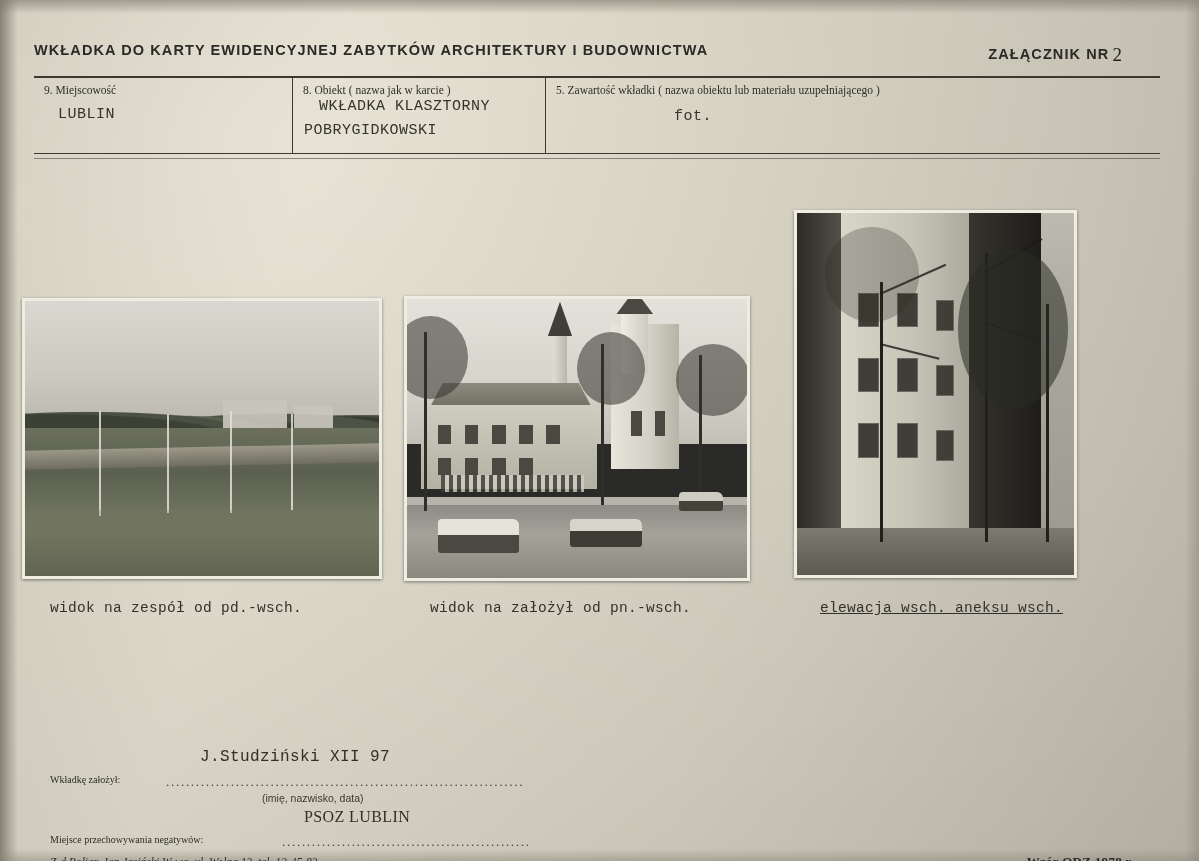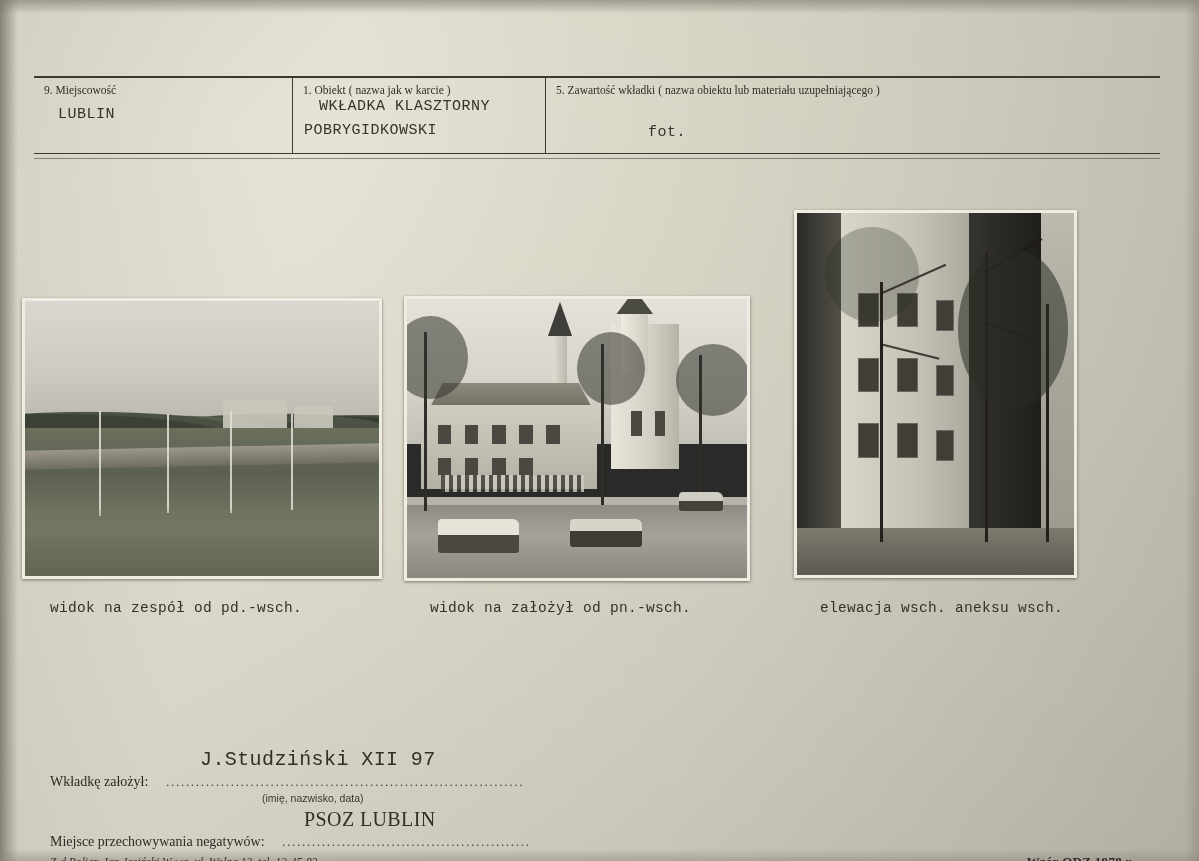--- a/index.html
+++ b/index.html
@@ -70,31 +70,31 @@
     position:absolute;
     font-family:"Liberation Mono","DejaVu Sans Mono",monospace;
     font-size:14.5px;color:#33312b;letter-spacing:.3px;white-space:nowrap;
   }
 
   
   .footer{position:absolute;left:12px;top:740px;width:1126px;height:84px;}
   .f-lbl{
     position:absolute;
     font-family:"Liberation Serif", serif;
-    font-size:14px;color:#2c2b26;
+    font-size:10px;color:#2c2b26;
   }
   .dots{
     position:absolute;
     font-family:"Liberation Serif", serif;
     font-size:13.5px;color:#4a473d;letter-spacing:1.6px;overflow:hidden;white-space:nowrap;
   }
   .f-hand{
     position:absolute;
     font-family:"Liberation Mono","DejaVu Sans Mono",monospace;
-    font-size:20px;color:#332f28;letter-spacing:.4px;
+    font-size:16px;color:#332f28;letter-spacing:.4px;
   }
   .f-sub{
     position:absolute;
     font-family:"Liberation Sans", sans-serif;
     font-size:10.5px;color:#3a382f;
   }
   .f-print{
     position:absolute;
     font-family:"Liberation Serif", serif;font-style:italic;
     font-size:11.5px;color:#33312b;
@@ -177,42 +177,48 @@
 <body>
 
 <div class="sheet">
   <div class="edge-l"></div>
   <div class="edge-t"></div>
   <div class="edge-r"></div>
   <div class="edge-b"></div>
 
   <div class="inner">
 
+    <div class="hdr">
+      <div class="hdr-title">WKŁADKA DO KARTY EWIDENCYJNEJ ZABYTKÓW ARCHITEKTURY I BUDOWNICTWA</div>
+      <div class="hdr-annex">
+        <span>ZAŁĄCZNIK NR</span><span class="num">2</span>
+      </div>
+    </div>
     <div class="rule" style="left:12px;top:58px;width:1126px;height:1.6px;"></div>
 
     <div class="fieldrow">
 
       <div class="cell" style="left:0;width:258px;">
         <div class="lbl">9. Miejscowość</div>
         <div class="val" style="left:24px;top:28px;">LUBLIN</div>
       </div>
 
       <div class="vline" style="left:258px;top:0;height:75px;"></div>
 
       <div class="cell" style="left:259px;width:252px;">
-        <div class="lbl">1. Obiekt ( nazwa jak w karcie )</div>
+        <div class="lbl">8. Obiekt ( nazwa jak w karcie )</div>
         <div class="val" style="left:26px;top:20px;">WKŁADKA KLASZTORNY</div>
         <div class="val" style="left:11px;top:44px;">POBRYGIDKOWSKI</div>
       </div>
 
       <div class="vline" style="left:511px;top:0;height:75px;"></div>
 
       <div class="cell" style="left:512px;width:614px;">
         <div class="lbl">5. Zawartość wkładki ( nazwa obiektu lub materiału uzupełniającego )</div>
-        <div class="val" style="left:102px;top:30px;margin-top:16px;">fot.</div>
+        <div class="val" style="left:128px;top:30px;">fot.</div>
       </div>
 
     </div>
     <div class="rule" style="left:12px;top:135px;width:1126px;height:1.4px;"></div>
     <div class="rule" style="left:12px;top:140px;width:1126px;height:1px;opacity:.55;"></div>
 
     <div class="photos">
 
       <div class="photo" style="left:0px;top:110px;width:360px;height:281px;">
         <div class="scene">
@@ -289,21 +295,21 @@
           <div class="s3-tree" style="left:90%;height:66%;"></div>
           <div class="s3-branch" style="left:30%;top:22%;width:26%;height:2px;transform:rotate(-24deg);"></div>
           <div class="s3-branch" style="left:30%;top:36%;width:22%;height:2px;transform:rotate(14deg);"></div>
           <div class="s3-branch" style="left:68%;top:16%;width:24%;height:2px;transform:rotate(-30deg);"></div>
           <div class="s3-branch" style="left:68%;top:30%;width:20%;height:2px;transform:rotate(18deg);"></div>
           <div class="s3-foliage" style="left:58%;top:10%;width:40%;height:44%;"></div>
           <div class="s3-foliage" style="left:10%;top:4%;width:34%;height:26%;opacity:.5;"></div>
         </div>
         <div class="pborder"></div>
       </div>
-      <div class="caption" style="left:798px;top:412px;">elewacja wsch. aneksu wsch.</div>
+      <div class="caption" style="left:798px;top:412px;text-decoration:underline;">elewacja wsch. aneksu wsch.</div>
 
     </div>
 
     <div class="footer">
 
       <div class="f-hand" style="left:166px;top:-10px;">J.Studziński XII 97</div>
       <div class="f-lbl" style="left:16px;top:16px;">Wkładkę założył:</div>
       <div class="dots" style="left:132px;top:16px;width:360px;">........................................................................</div>
       <div class="f-sub" style="left:228px;top:34px;text-align:center;">(imię, nazwisko, data)</div>
 

